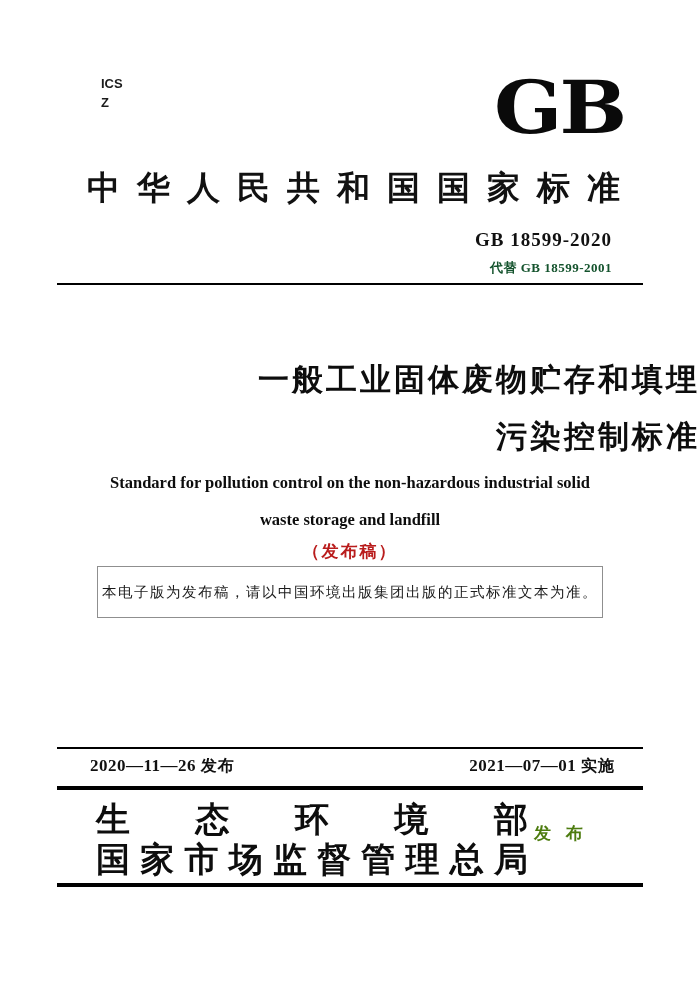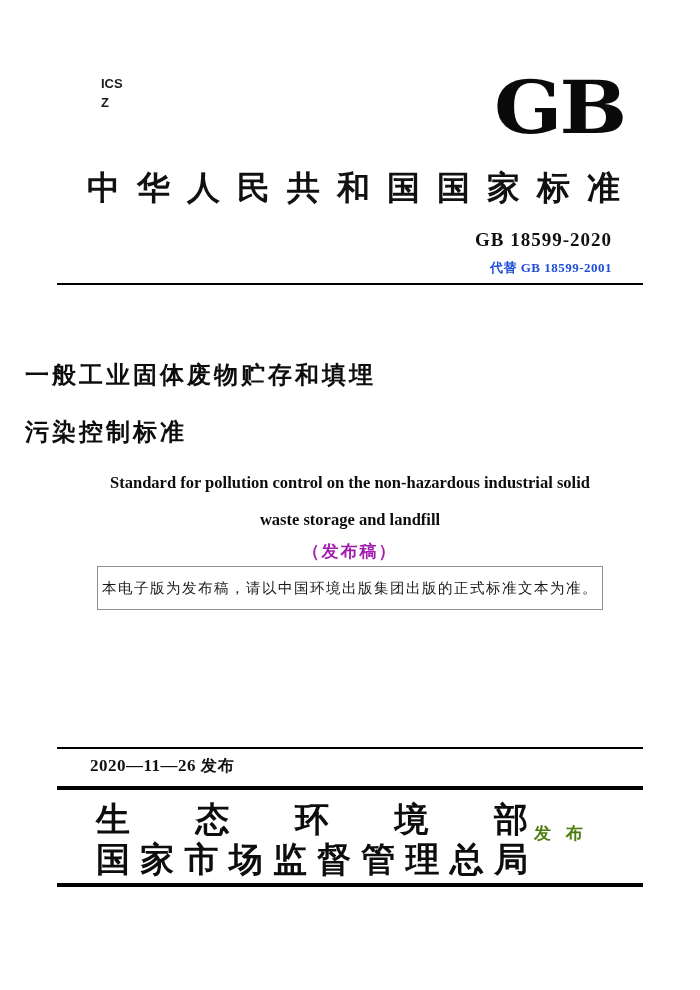--- a/index.html
+++ b/index.html
@@ -40,55 +40,55 @@
   .std-number {
     position:absolute; top:229px; right:88px;
     font-family:"Liberation Serif", serif;
     font-weight:bold; font-size:19px; letter-spacing:1px;
     color:#111;
   }
   .replaces {
     position:absolute; top:259px; right:88px;
     font-family:"Liberation Serif", serif;
     font-weight:bold; font-size:13px; letter-spacing:0.5px;
-    color:#1d4ed8;
+    color:#14532d;
   }
   .rule { position:absolute; left:57px; right:57px; background:#000; }
   .rule-top    { top:283px; height:2px; }
   .rule-thin   { top:747px; height:1.5px; }
   .rule-thick  { top:786px; height:4px; }
   .rule-bottom { top:883px; height:4px; }
   .title-cn {
     position:absolute; left:0; right:0;
-    text-align:left;
+    text-align:right;
     font-family:"Liberation Sans", sans-serif;
-    font-weight:bold; font-size:24px; letter-spacing:3px;
+    font-weight:bold; font-size:31px; letter-spacing:3px;
     color:#0d0d0d; white-space:nowrap;padding-left:25px;
   }
   .title-cn.l1 { top:359px; }
   .title-cn.l2 { top:416px; }
   .title-en {
     position:absolute; left:0; right:0;
     text-align:center;
     font-family:"Liberation Serif", serif;
     font-weight:bold; font-size:16.5px;
     color:#0d0d0d; white-space:nowrap;
   }
   .title-en.l1 { top:473px; }
   .title-en.l2 { top:510px; }
   .draft-label {
     position:absolute; top:540px; left:0; right:0;
     text-align:center;
     font-family:"Liberation Sans", sans-serif;
     font-weight:bold; font-size:17px; letter-spacing:2px;
-    color:#a21caf;
+    color:#b91c1c;
   }
   .note-box {
     position:absolute; left:97px; top:566px;
-    width:506px; height:44px;
+    width:506px; height:52px;
     border:1px solid #8f8f8f;
     display:flex; align-items:center; justify-content:center;
     font-family:"Liberation Serif", serif;
     font-size:14.5px; letter-spacing:1.5px;
     color:#1a1a1a;
     white-space:nowrap;
   }
   .date-row { position:absolute; top:756px; left:90px; right:85px; height:24px; }
   .date {
     font-family:"Liberation Serif", serif;
@@ -150,20 +150,24 @@
     <span>本电子版为发布稿，请以中国环境出版集团出版的正式标准文本为准。</span>
   </div>
 
   <div class="rule rule-thin"></div>
 
   <div class="date-row">
     <div class="date issue">
       <span>2020—11—26</span>
       <span class="cjk">发布</span>
     </div>
+    <div class="date impl">
+      <span>2021—07—01</span>
+      <span class="cjk">实施</span>
+    </div>
   </div>
 
   <div class="rule rule-thick"></div>
 
   <div class="issuers">
     <div class="issuer-line">生 态 环 境 部</div>
     <div class="issuer-line">国 家 市 场 监 督 管 理 总 局</div>
   </div>
 
   <div class="publish-label">发 布</div>

